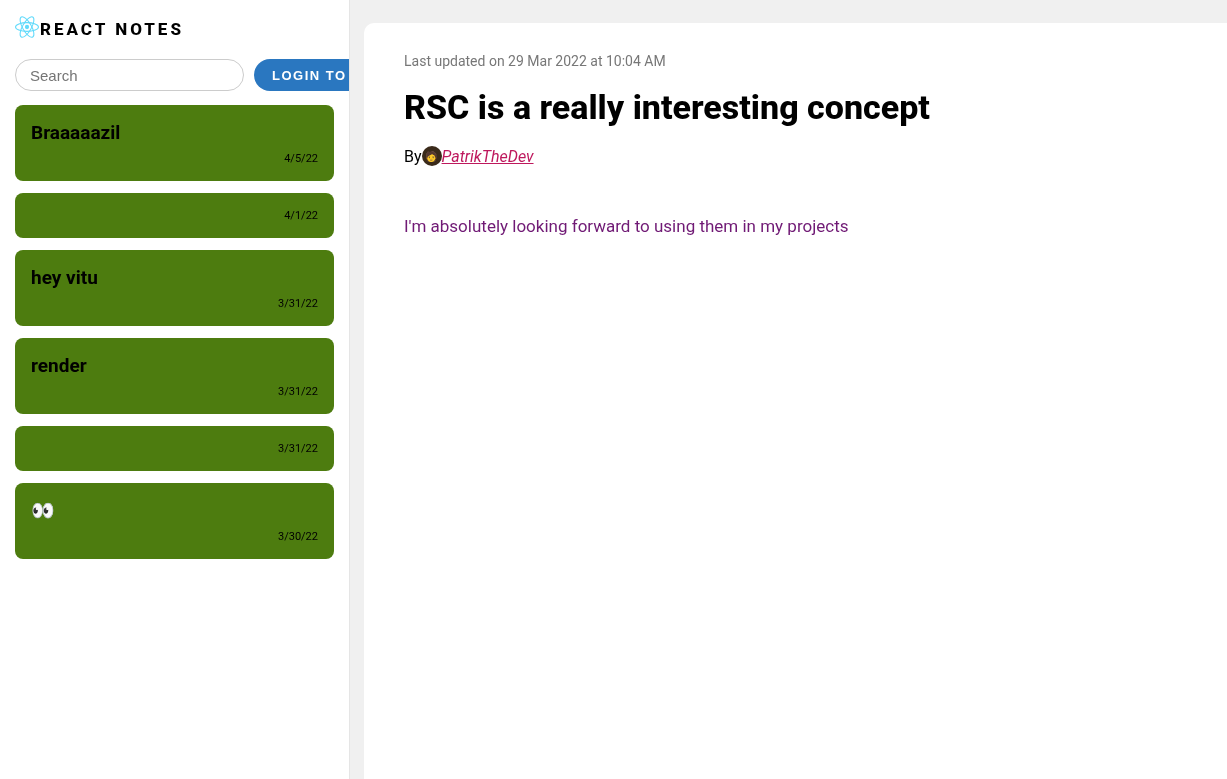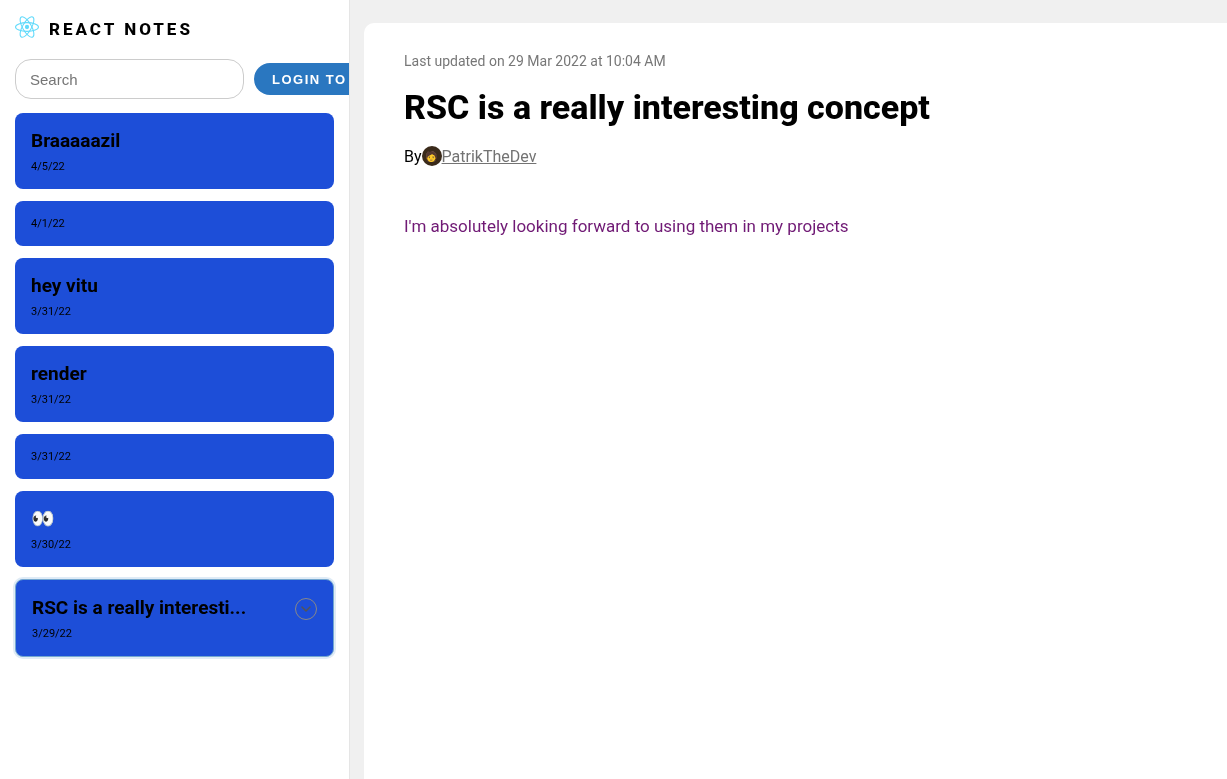--- a/index.html
+++ b/index.html
@@ -17,39 +17,39 @@
   height: 100%;
   background: #fff;
   border-right: 1px solid #e5e5e5;
   box-shadow: 2px 0 4px rgba(0,0,0,0.03);
   padding: 15px;
   overflow-y: auto;
 }
 .brand {
   display: flex;
   align-items: center;
-  gap: 10px;
+  gap: 1px;
   margin-bottom: 16px;
 }
 .brand svg { width: 24px; height: 24px; }
 .brand-title {
   font-size: 17px;
   font-weight: 800;
   letter-spacing: 3px;
   text-transform: uppercase;
 }
 .controls {
   display: flex;
   gap: 10px;
   margin-bottom: 14px;
   align-items: center;
 }
 .search {
   flex: 1;
-  height: 40px;
+  height: 32px;
   border: 1px solid #ccc;
   border-radius: 16px;
   padding: 0 14px;
   font-size: 15px;
   outline: none;
 }
 .login-btn {
   height: 32px;
   background: #2a77c0;
   color: #fff;
@@ -57,25 +57,26 @@
   border-radius: 16px;
   padding: 0 18px;
   font-size: 13px;
   font-weight: 700;
   letter-spacing: 1.5px;
   cursor: pointer;
   white-space: nowrap;
 }
 .note-list { display: flex; flex-direction: column; gap: 12px; }
 .note-item {
-  background: #1d4ed8;
+  background: #4d7c0f;
   border-radius: 8px;
   padding: 16px;
   cursor: pointer;
   position: relative;
+  text-align: right;
 }
 .note-item.selected {
   border: 1px solid #73a7d0;
   box-shadow: 0 0 0 2px rgba(42,119,192,0.15);
 }
 .note-title-row {
   display: flex;
   align-items: center;
   justify-content: space-between;
 }
@@ -139,22 +140,23 @@
   width: 20px;
   height: 20px;
   border-radius: 50%;
   background: #3a2a1a;
   display: inline-flex;
   align-items: center;
   justify-content: center;
   font-size: 10px;
 }
 .author-link {
-  color: #737373;
+  color: #be185d;
   text-decoration: underline;
+  font-style: italic;
 }
 .body-text {
   font-size: 17px;
   color: #701a75;
 }
 </style>
 </head>
 <body>
 
 <div class="sidebar">
@@ -201,31 +203,20 @@
       </div>
       <div class="note-item">
         <div class="note-date">3/31/22</div>
       </div>
       <div class="note-item">
         <div class="note-title-row">
           <div class="note-title">👀</div>
         </div>
         <div class="note-date">3/30/22</div>
       </div>
-      <div class="note-item selected">
-        <div class="note-title-row">
-          <div class="note-title">RSC is a really interesti...</div>
-          <span class="expand-icon">
-            <svg viewBox="0 0 10 10">
-              <path d="M1 3 L5 7 L9 3" fill="none" stroke="#555" stroke-width="1.5" stroke-linecap="round" stroke-linejoin="round"></path>
-            </svg>
-          </span>
-        </div>
-        <div class="note-date">3/29/22</div>
-      </div>
     </div>
 </div>
 
 <div class="main">
   <div class="panel">
     <div class="updated">Last updated on 29 Mar 2022 at 10:04 AM</div>
     <h1 class="heading">RSC is a really interesting concept</h1>
     <div class="byline">
       <span>By</span>
       <span class="avatar">🧑</span>

